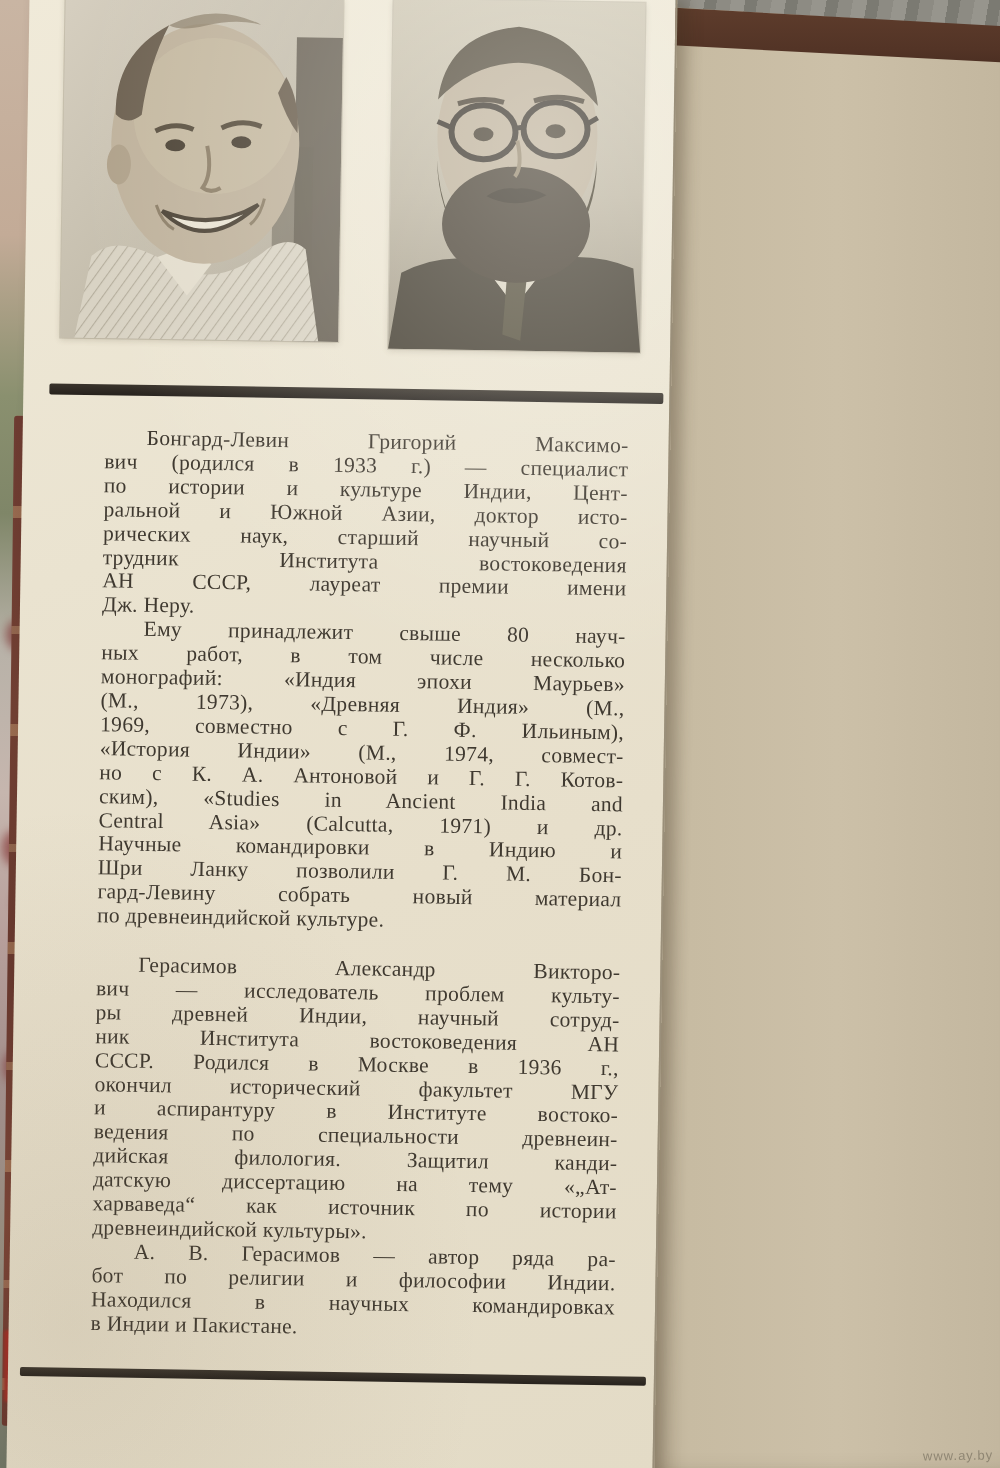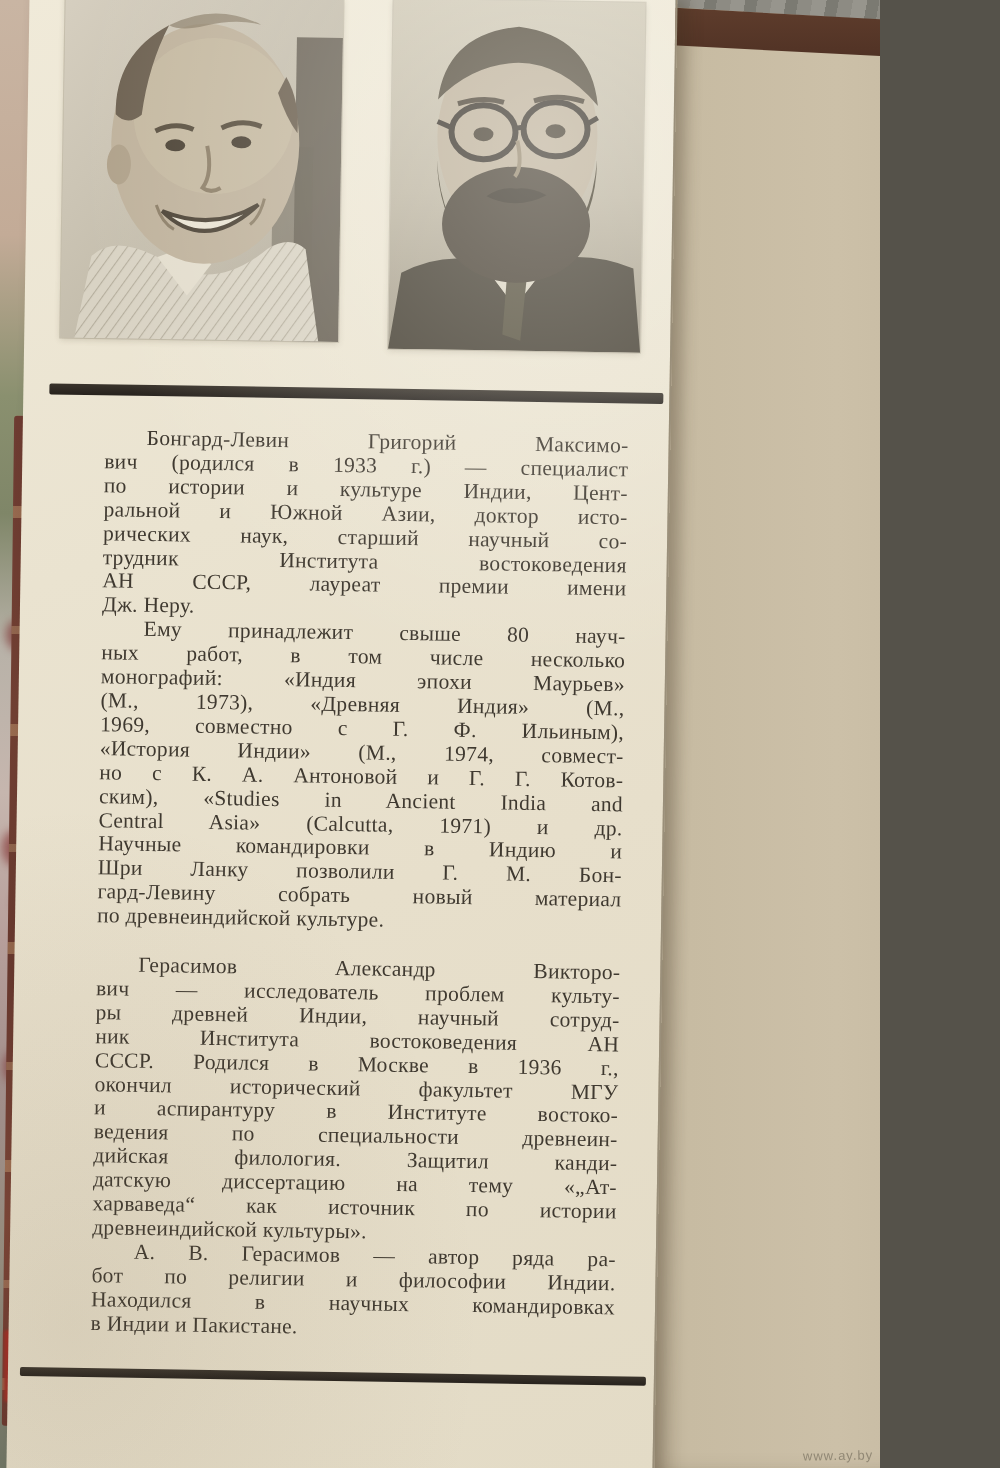--- a/index.html
+++ b/index.html
@@ -1,16 +1,16 @@
 <!DOCTYPE html>
 <html><head>
 <meta charset="utf-8">
 <style>
   html,body{margin:0;padding:0;background:#55524a;}
-  .scene{position:relative;width:880px;height:1468px;overflow:hidden;
+  .scene{position:relative;width:1000px;height:1468px;overflow:hidden;
          background:#86efac;font-family:"Liberation Serif","DejaVu Serif",serif;}
 
   
   .bg-left{position:absolute;left:0;top:0;width:52px;height:100%;
     background:linear-gradient(180deg,#c9b5a3 0%,#c3ab97 16%,#8a906f 27%,#7f8668 35%,
       #b8b2a8 44%,#c6b6ae 54%,#b79f9b 64%,#a28f8b 74%,#948a7c 86%,#6f7463 100%);}
   .blotch{position:absolute;border-radius:50%;filter:blur(5px);opacity:.65;}
 
   
   .cover-page{position:absolute;left:638px;top:0;width:362px;height:1468px;

